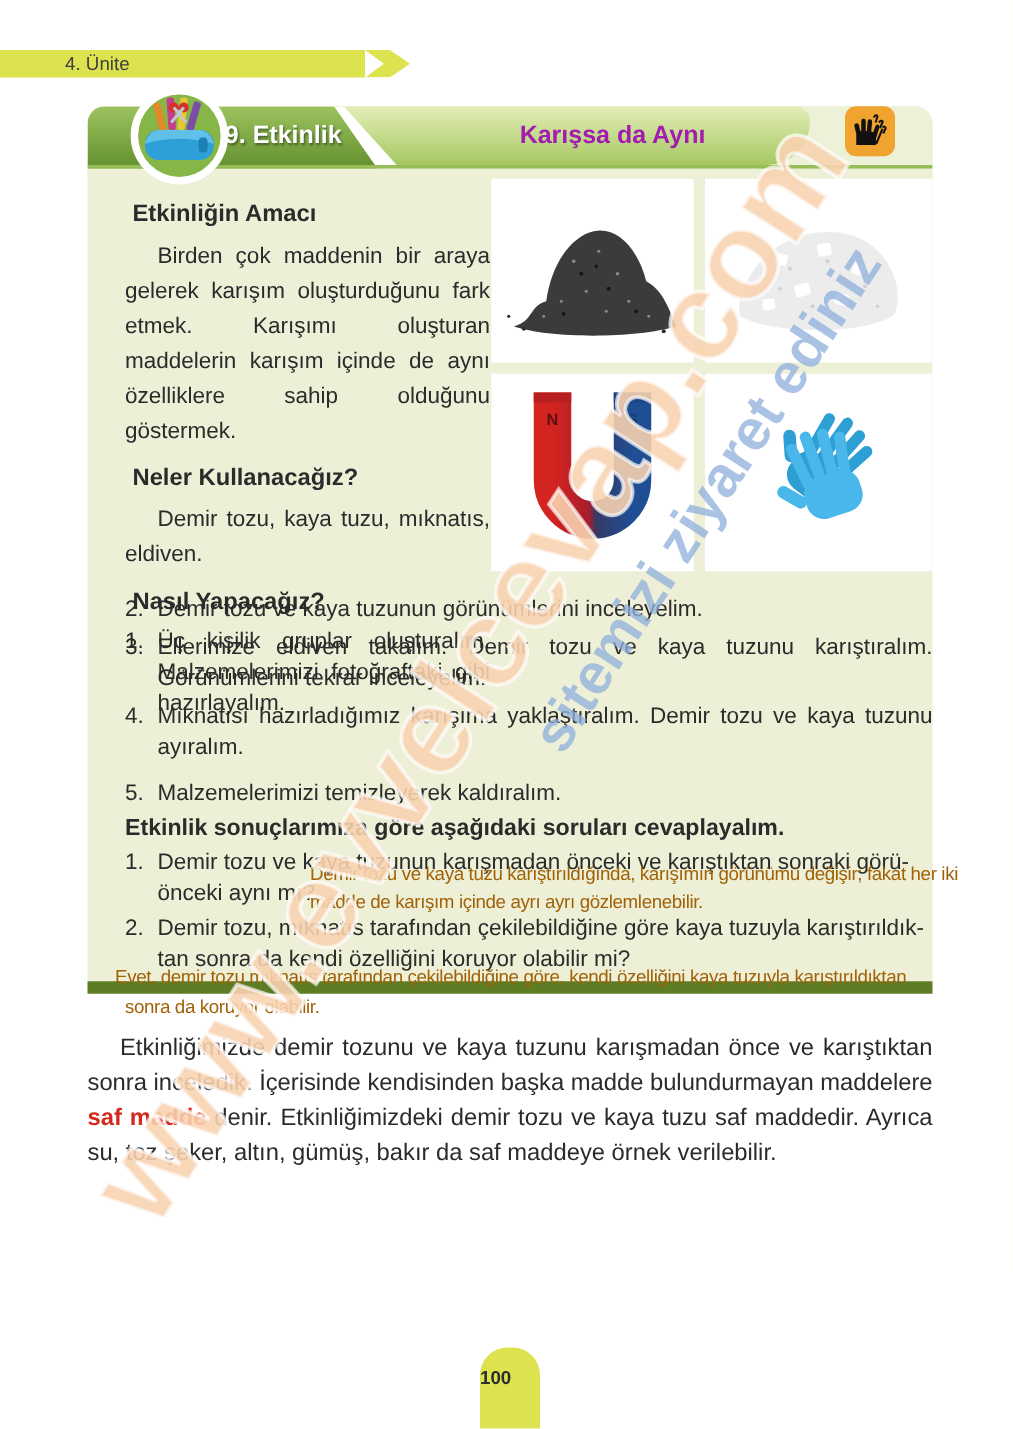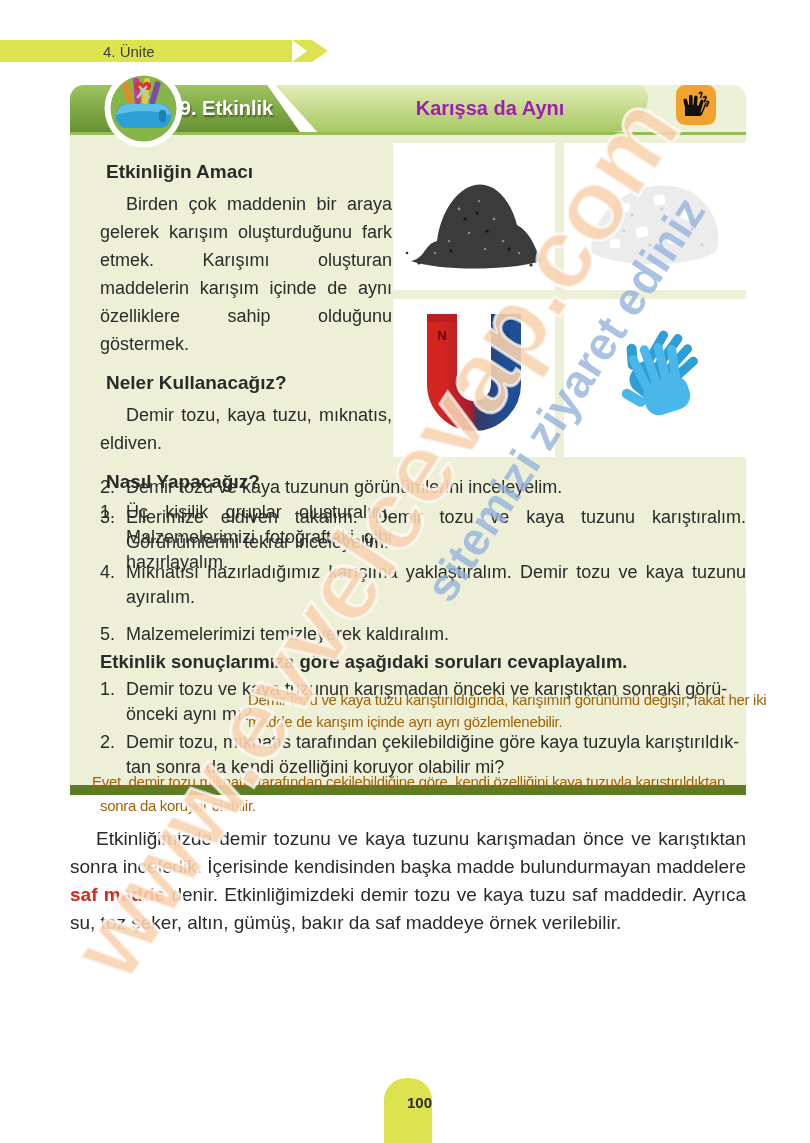--- a/index.html
+++ b/index.html
@@ -2,21 +2,21 @@
 <html><head>
 <meta charset="utf-8">
 <style>
   html,body{margin:0;padding:0;background:#fff;}
   .page{position:relative;width:810px;height:1143px;background:#ffffff;overflow:hidden;
         font-family:"Liberation Sans",sans-serif;color:#2b2b2b;}
 
   
   .unit-banner{position:absolute;left:0;top:40px;width:292px;height:22px;background:#dde34f;
                display:flex;align-items:center;}
-  .unit-banner span{font-size:15px;color:#3f3f3f;padding-left:103px;}
+  .unit-banner span{font-size:15px;color:#3f3f3f;padding-left:52px;}
   .unit-chevron{position:absolute;left:292px;top:40px;width:36px;height:22px;background:#dde34f;
                 clip-path:polygon(0 0,55% 0,100% 50%,55% 100%,0 100%,42% 50%);}
 
   
   .activity{position:absolute;left:70px;top:85px;width:676px;height:712px;}
   .act-bg{position:absolute;left:0;top:0;width:676px;height:700px;background:#edefd6;
           border-radius:14px 14px 0 0;}
   .act-bar{position:absolute;left:0;top:700px;width:676px;height:10px;background:#5d7c23;}
 
   
@@ -68,21 +68,21 @@
 
   
   .summary{position:absolute;left:70px;width:676px;font-size:19px;line-height:28px;
            text-align:justify;}
   .p1{top:806px;} .p2{top:918px;}
   .summary .ind{display:inline-block;width:26px;}
   .term{color:#d42a1e;font-weight:bold;}
 
   
   .pagenum{position:absolute;left:384px;top:1078px;width:48px;height:65px;background:#dde34f;
-           border-radius:22px 22px 0 0;text-align:right;font-size:15px;font-weight:bold;
+           border-radius:22px 22px 0 0;text-align:left;font-size:15px;font-weight:bold;
            color:#2c2c2c;padding-top:0;box-sizing:border-box;}
   .pagenum span{display:inline-block;margin-top:16px;}
 
   
   .wm{position:absolute;pointer-events:none;z-index:20;font-weight:bold;text-align:center;}
   .wm-main{left:-250px;top:480px;width:1250px;font-size:100px;
            color:rgba(247,200,158,0.72);transform:rotate(-57deg);
            -webkit-text-stroke:3px rgba(255,255,255,0.65);
            text-shadow:0 0 2px rgba(255,255,255,0.6);}
   .wm-blue{left:185px;top:372px;width:760px;font-size:46px;

